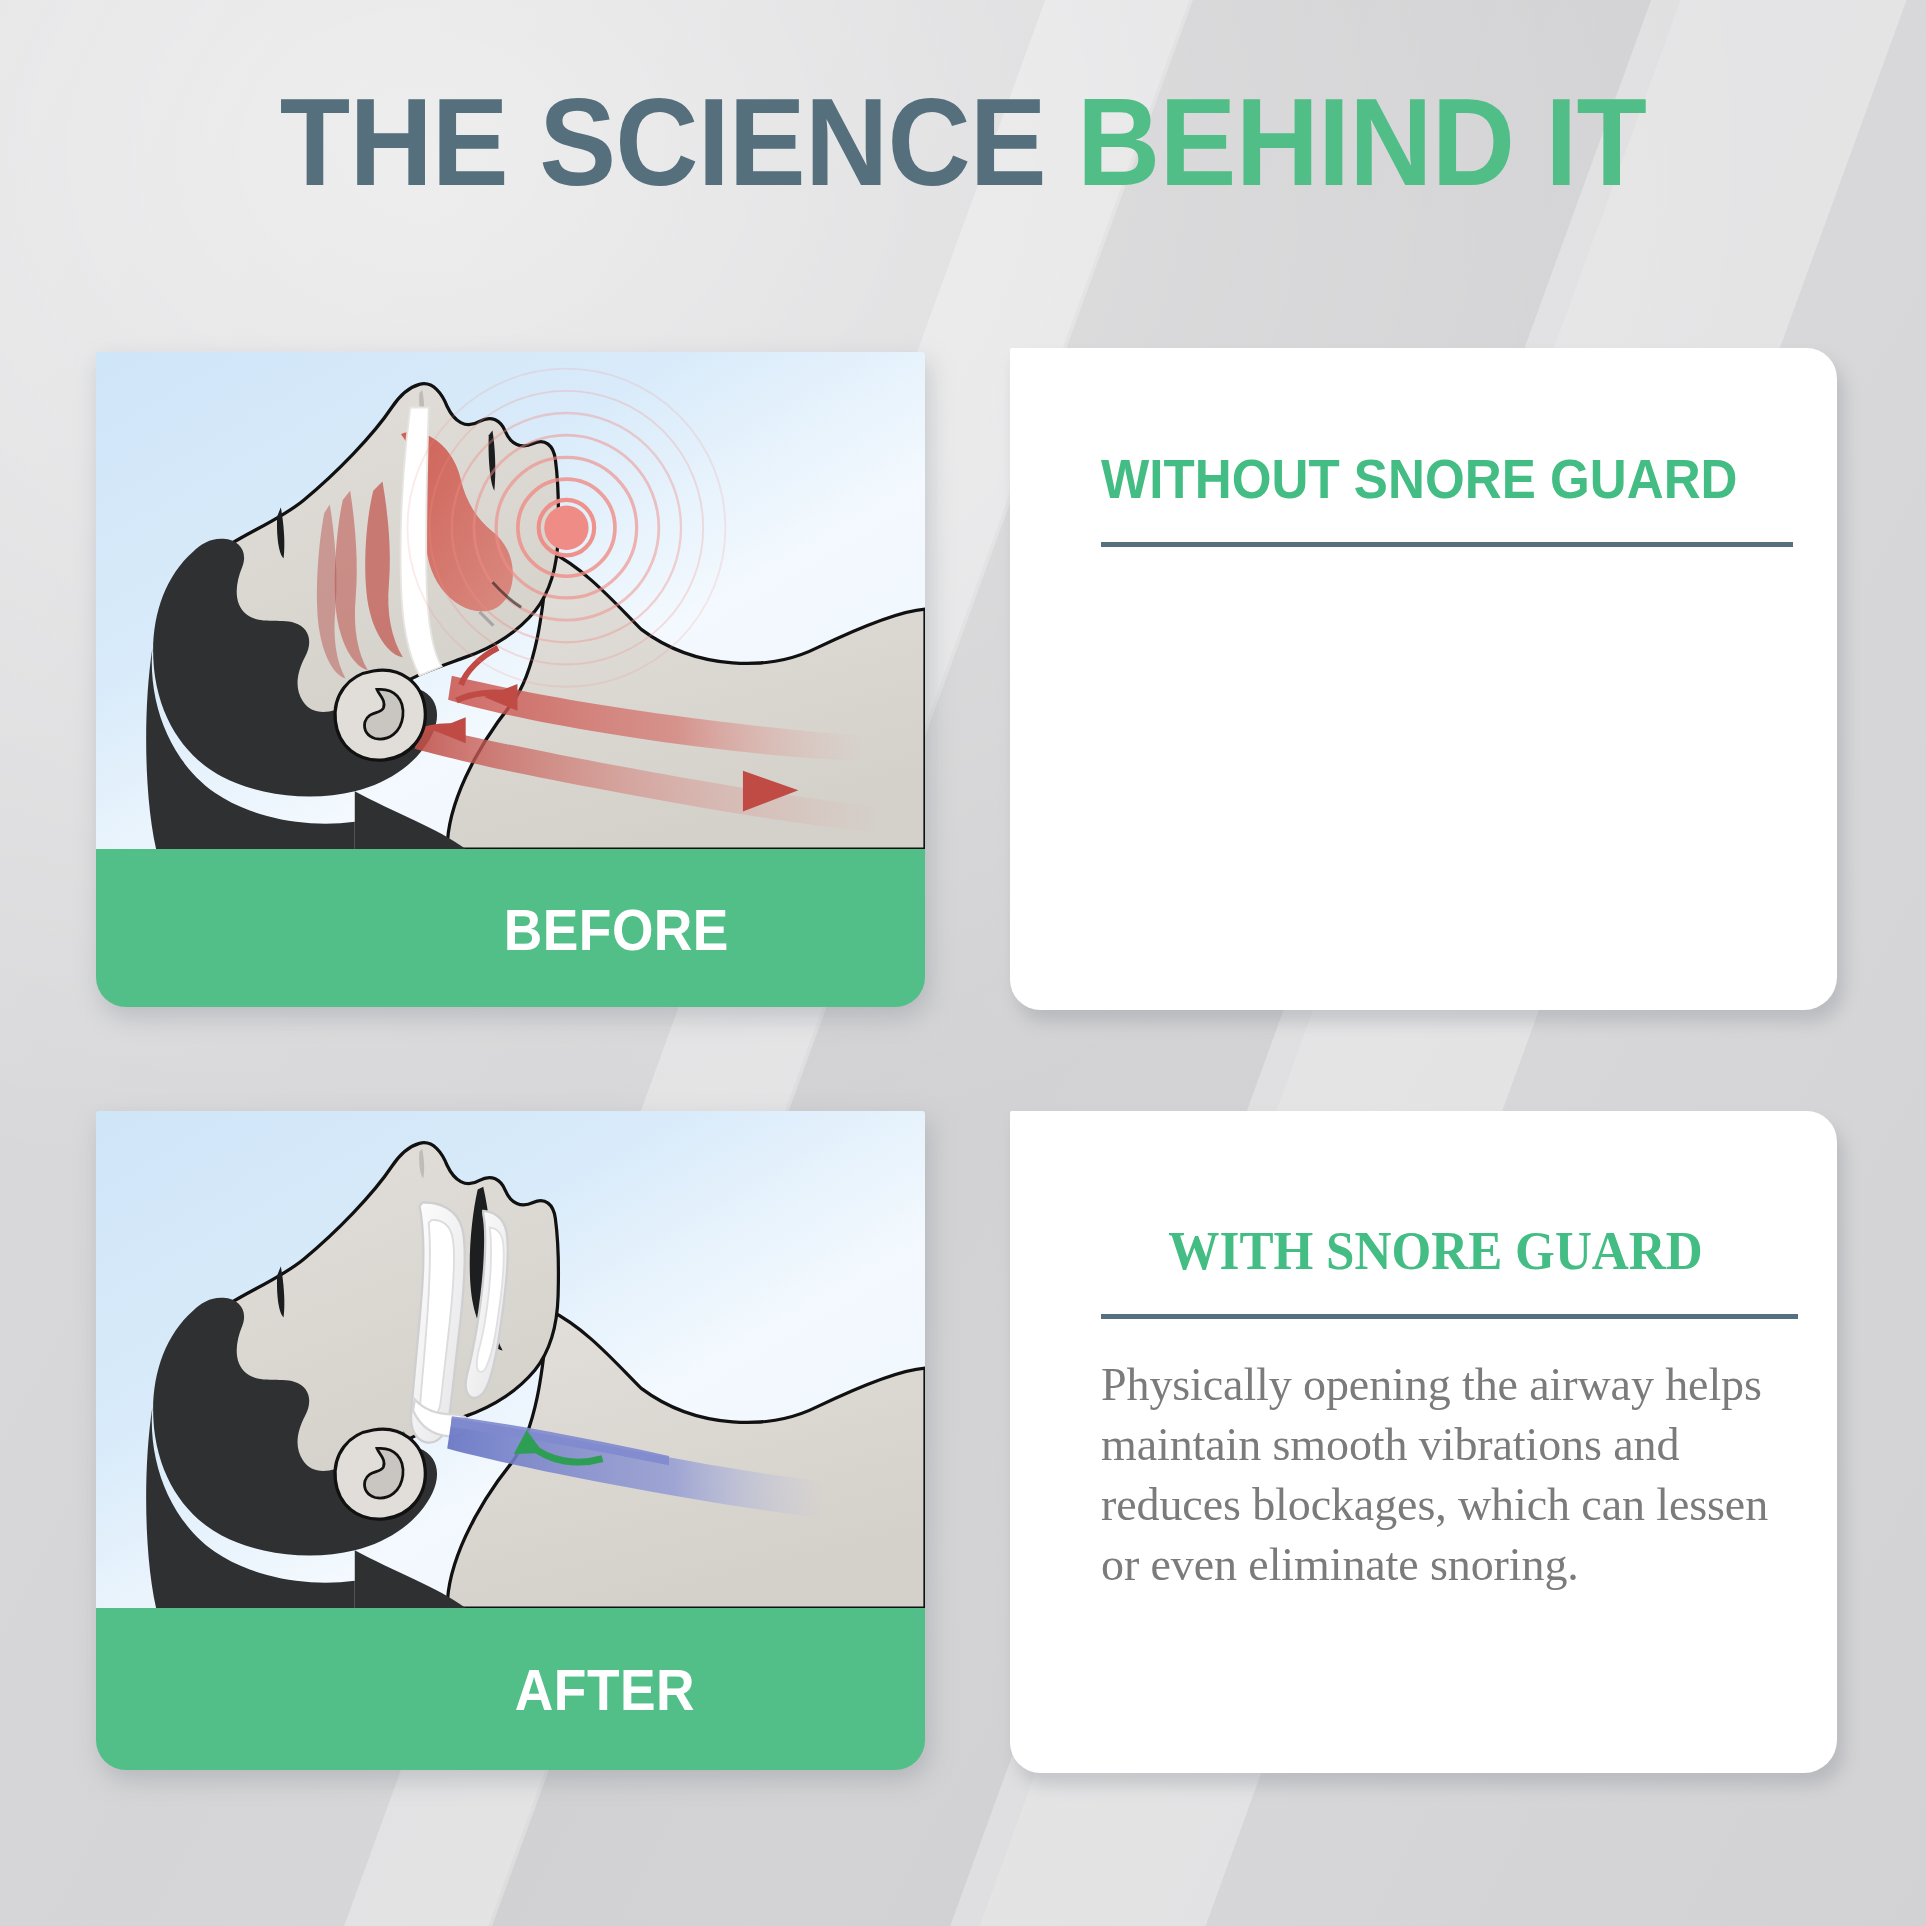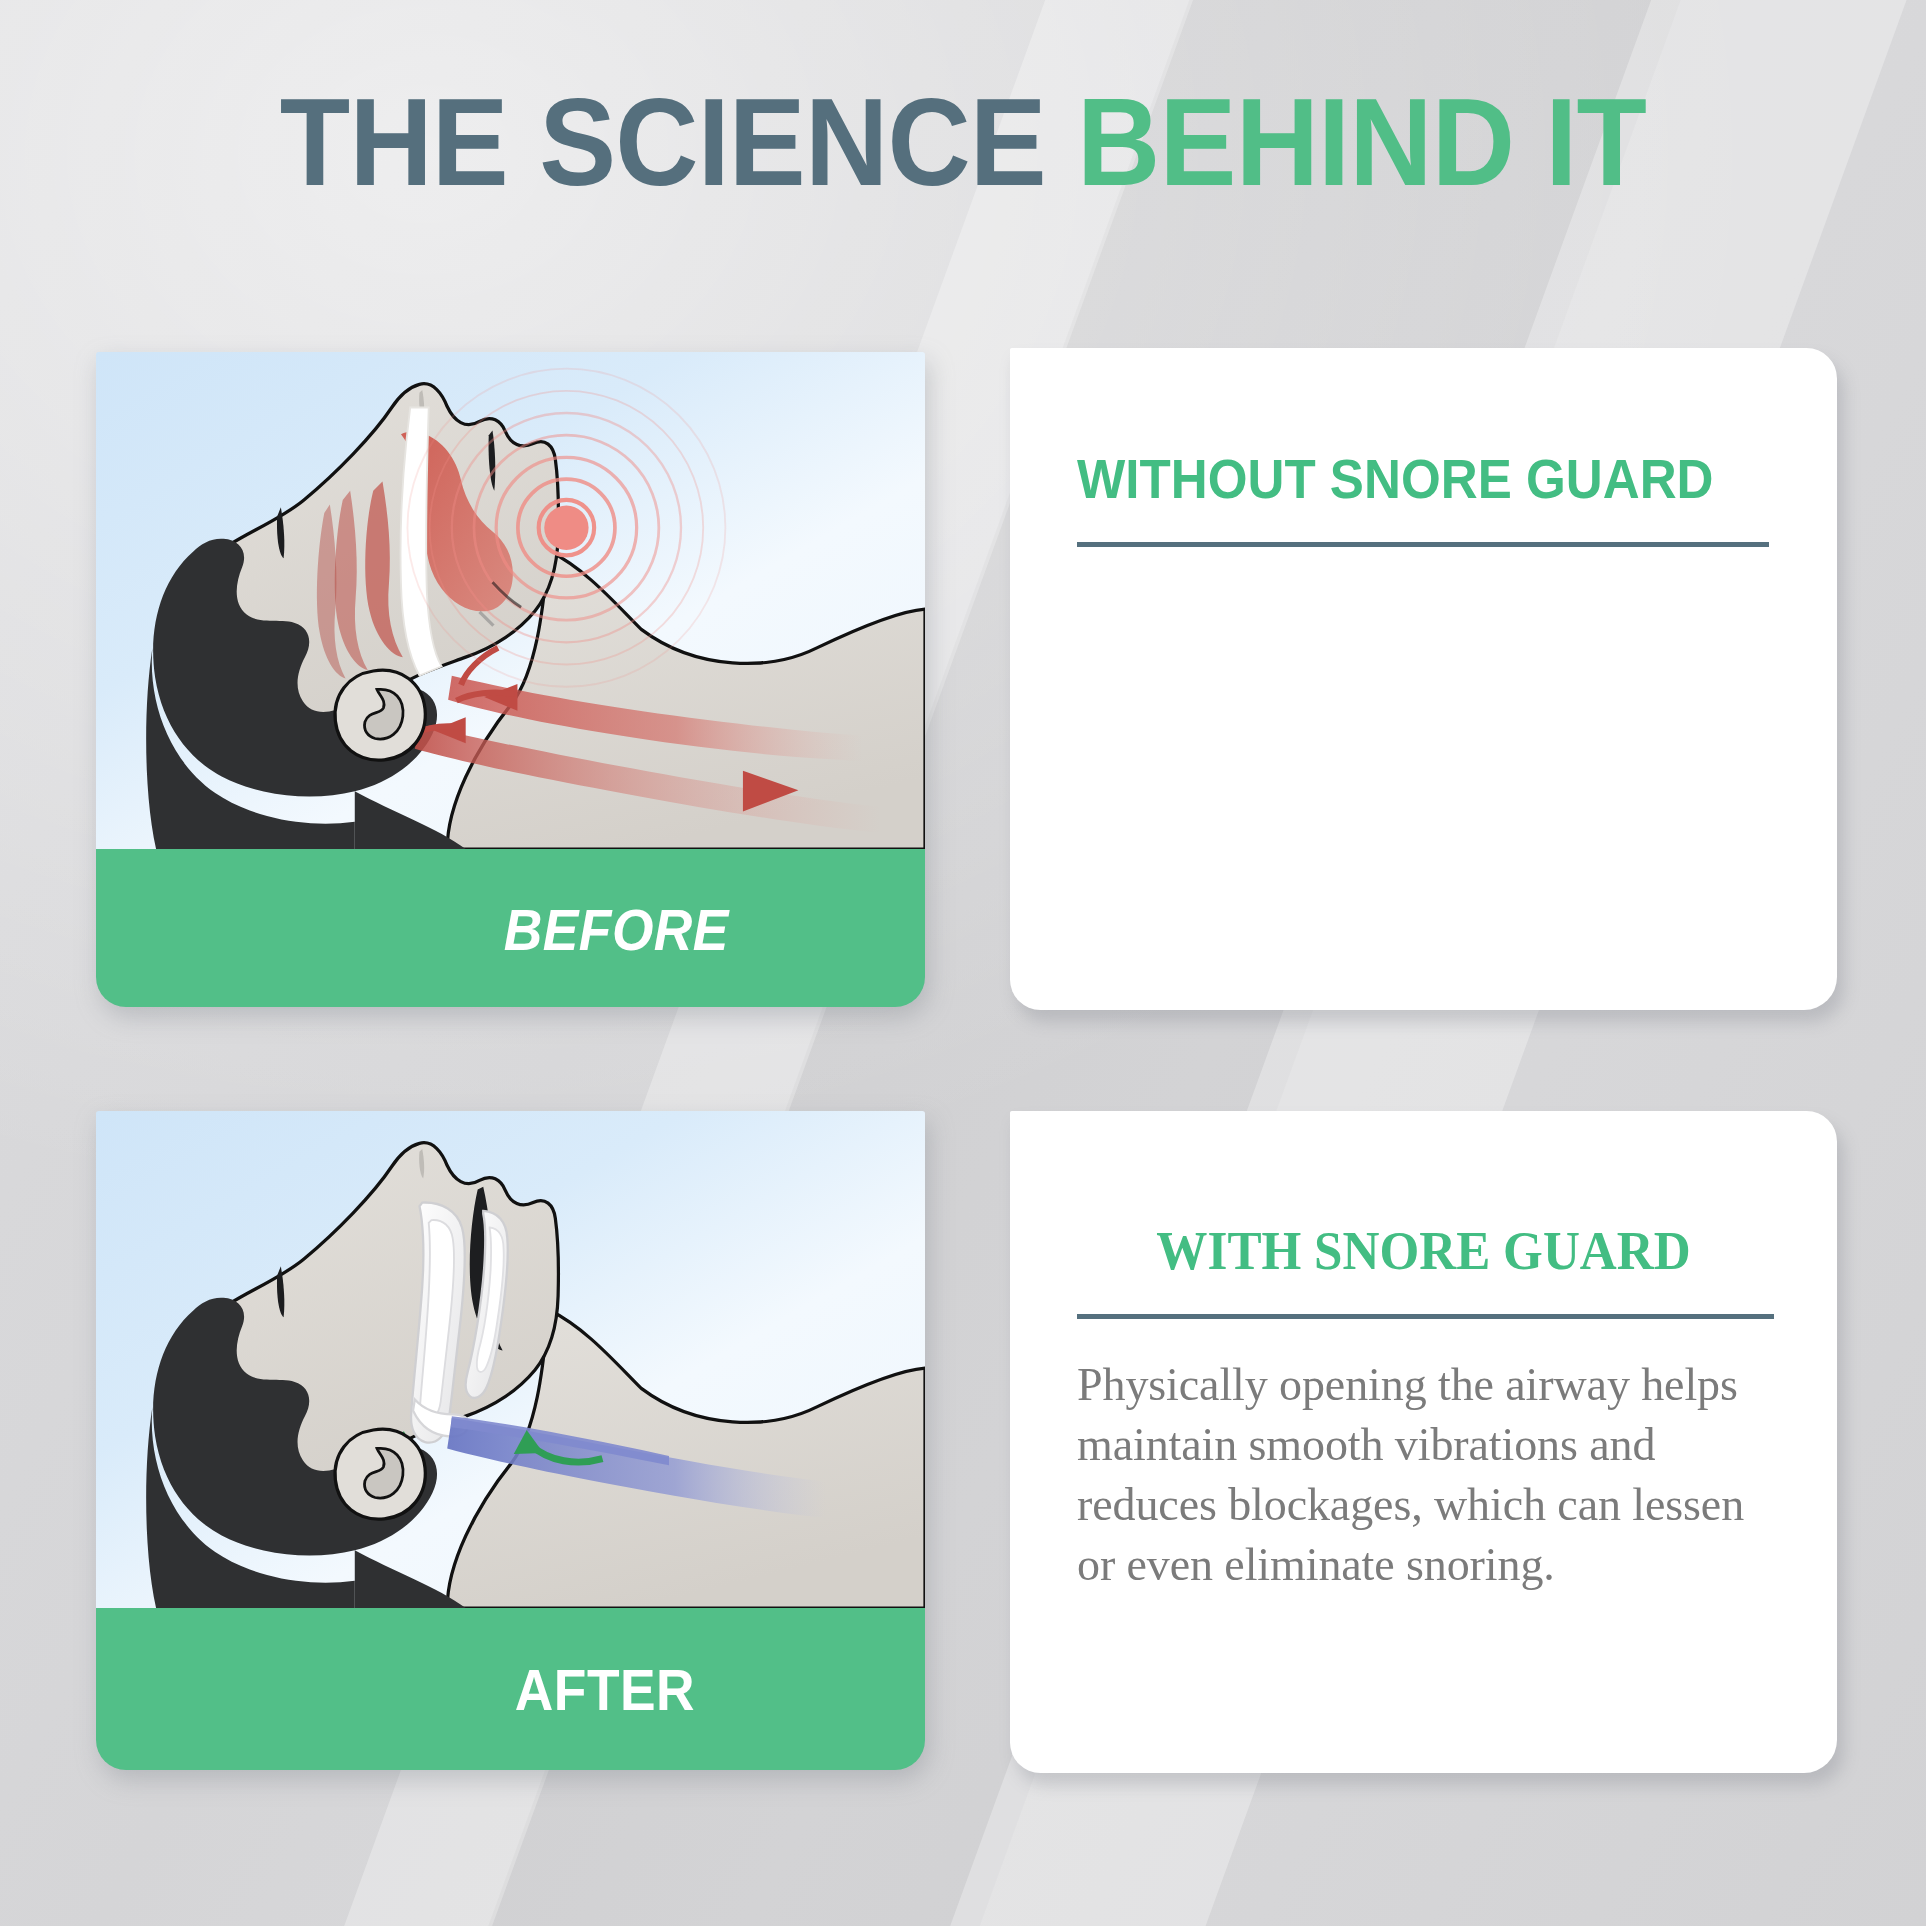--- a/index.html
+++ b/index.html
@@ -42,21 +42,21 @@
 
   
   .illus-panel {
     position:absolute;
     left:96px;
     width:829px;
     border-radius:2.8px 2.8px 30px 30px;
     filter:drop-shadow(4.6px 10.2px 12px rgba(110,115,125,.30));
     overflow:hidden;
   }
-  .illus-panel.p1 { top:352px; height:655px;font-style:italic; }
+  .illus-panel.p1 { top:352px; height:655px; }
   .illus-panel.p2 { top:1111px; height:659px; }
   .illus-img {
     position:relative;
     width:100%;
     height:497px;
     background:linear-gradient(150deg,#cfe5f8 0%,#d9ebfa 35%,#f3f9fe 62%,#eef6fd 100%);
     overflow:hidden;
   }
   .illus-panel.p2 .illus-img { height:497px; }
   .illus-svg { position:absolute; inset:0; width:100%; height:100%; display:block; }
@@ -83,21 +83,21 @@
   .info-card {
     position:absolute;
     left:1010px;
     width:827px;
     background:#ffffff;
     border-radius:1.8px 30.5px 33px 30.5px;
     box-shadow:6.5px 12px 15.7px rgba(118,122,132,.28);
   }
   .info-card.c1 { top:348px; height:662px; }
   .info-card.c2 { top:1111px; height:662px;font-family:Liberation Serif, serif; }
-  .card-inner { padding:0 67px; }
+  .card-inner { padding:0 67px;margin-left:24px; }
   .card-heading {
     color:#43bd83;
     font-weight:bold;
     font-size:55px;
     line-height:1.06;
     letter-spacing:0px;
     white-space:nowrap;
     transform:scaleX(.93);
     transform-origin:left center;
   }

